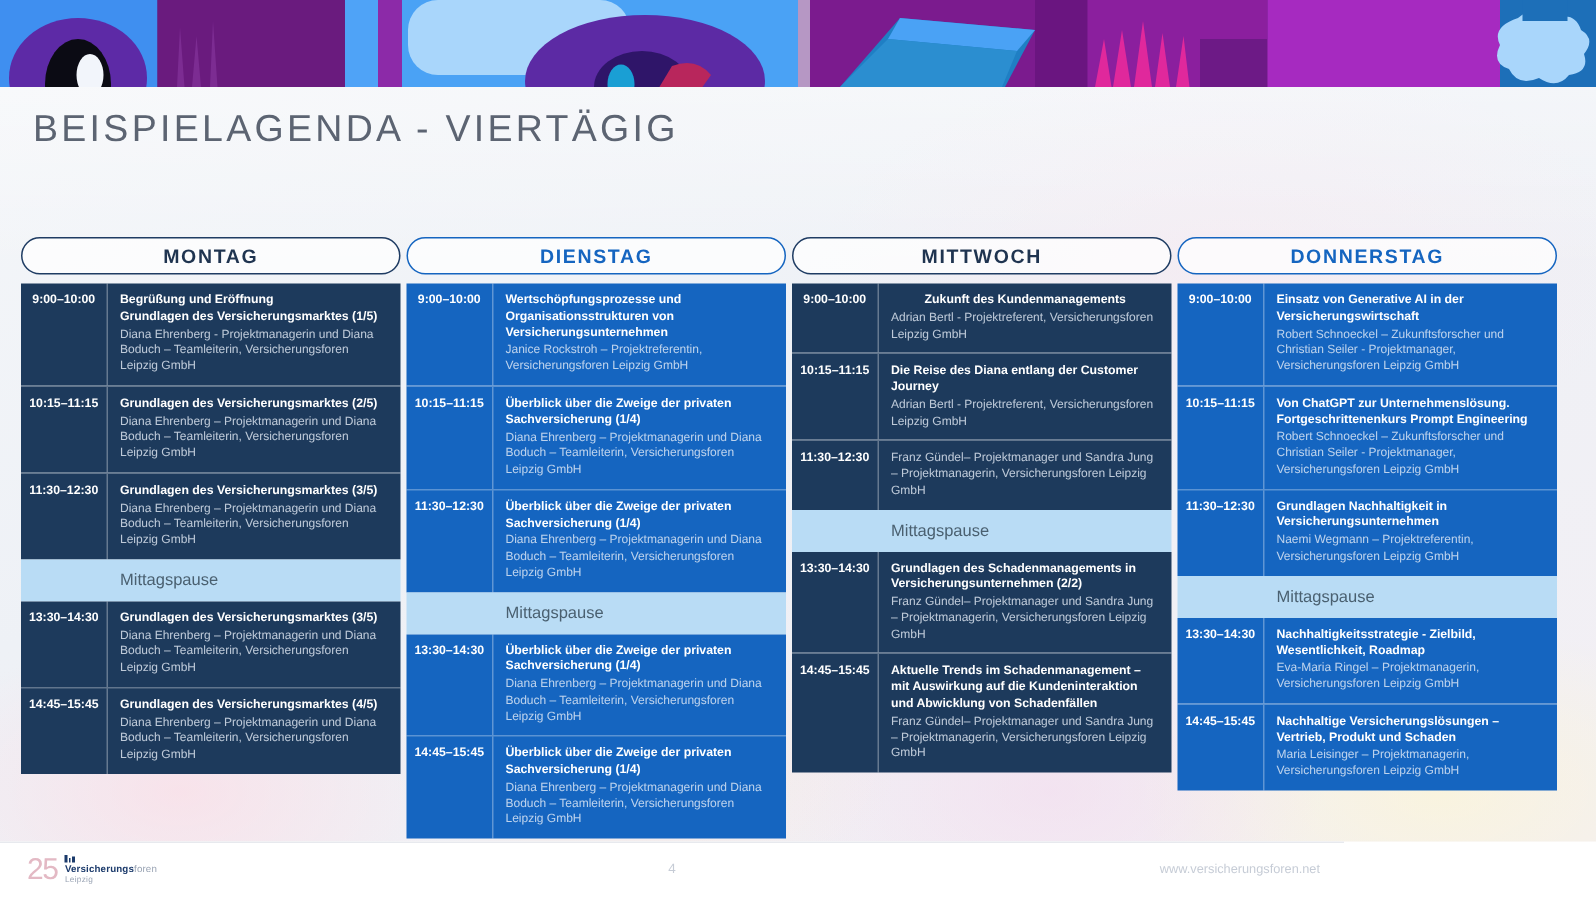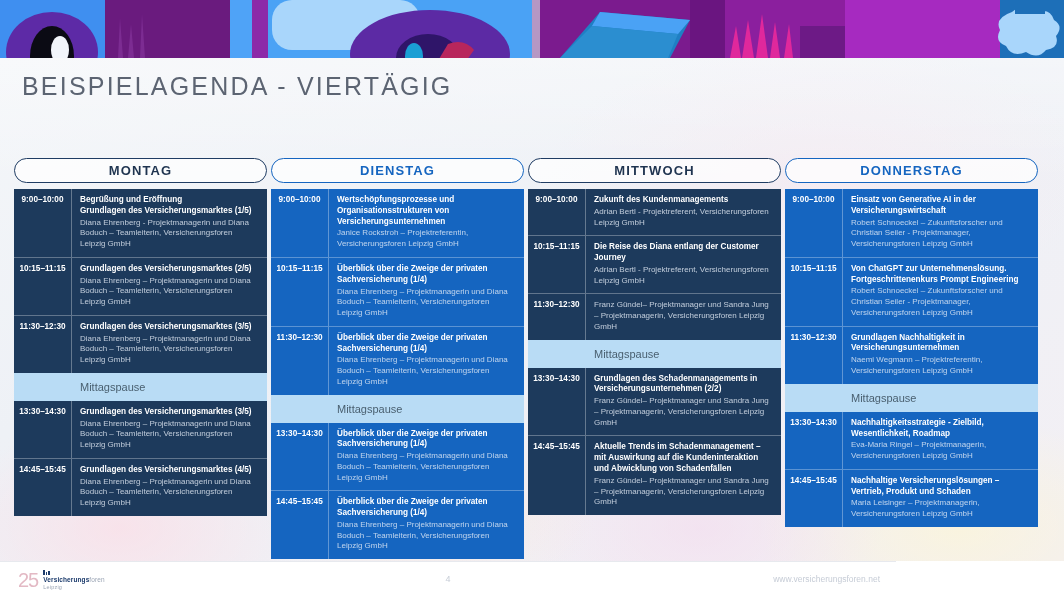--- a/index.html
+++ b/index.html
@@ -307,21 +307,21 @@
       <div class="day-col">
         <div class="day-pill pill-dark">MITTWOCH</div>
         <div class="schedule theme-dark">
           <div class="slot">
             <div class="slot-time">
               <div>9:00</div>
               <div>–</div>
               <div>10:00</div>
             </div>
             <div class="slot-body">
-              <div class="slot-title" style="white-space: pre-line;">Zukunft des Kundenmanagements</div>
+              <div class="slot-title" style="white-space: pre-line; text-align: center;">Zukunft des Kundenmanagements</div>
               <div class="slot-speaker">Adrian Bertl - Projektreferent, Versicherungsforen Leipzig GmbH</div>
             </div>
           </div>
           <div class="slot">
             <div class="slot-time">
               <div>10:15</div>
               <div>–</div>
               <div>11:15</div>
             </div>
             <div class="slot-body">

